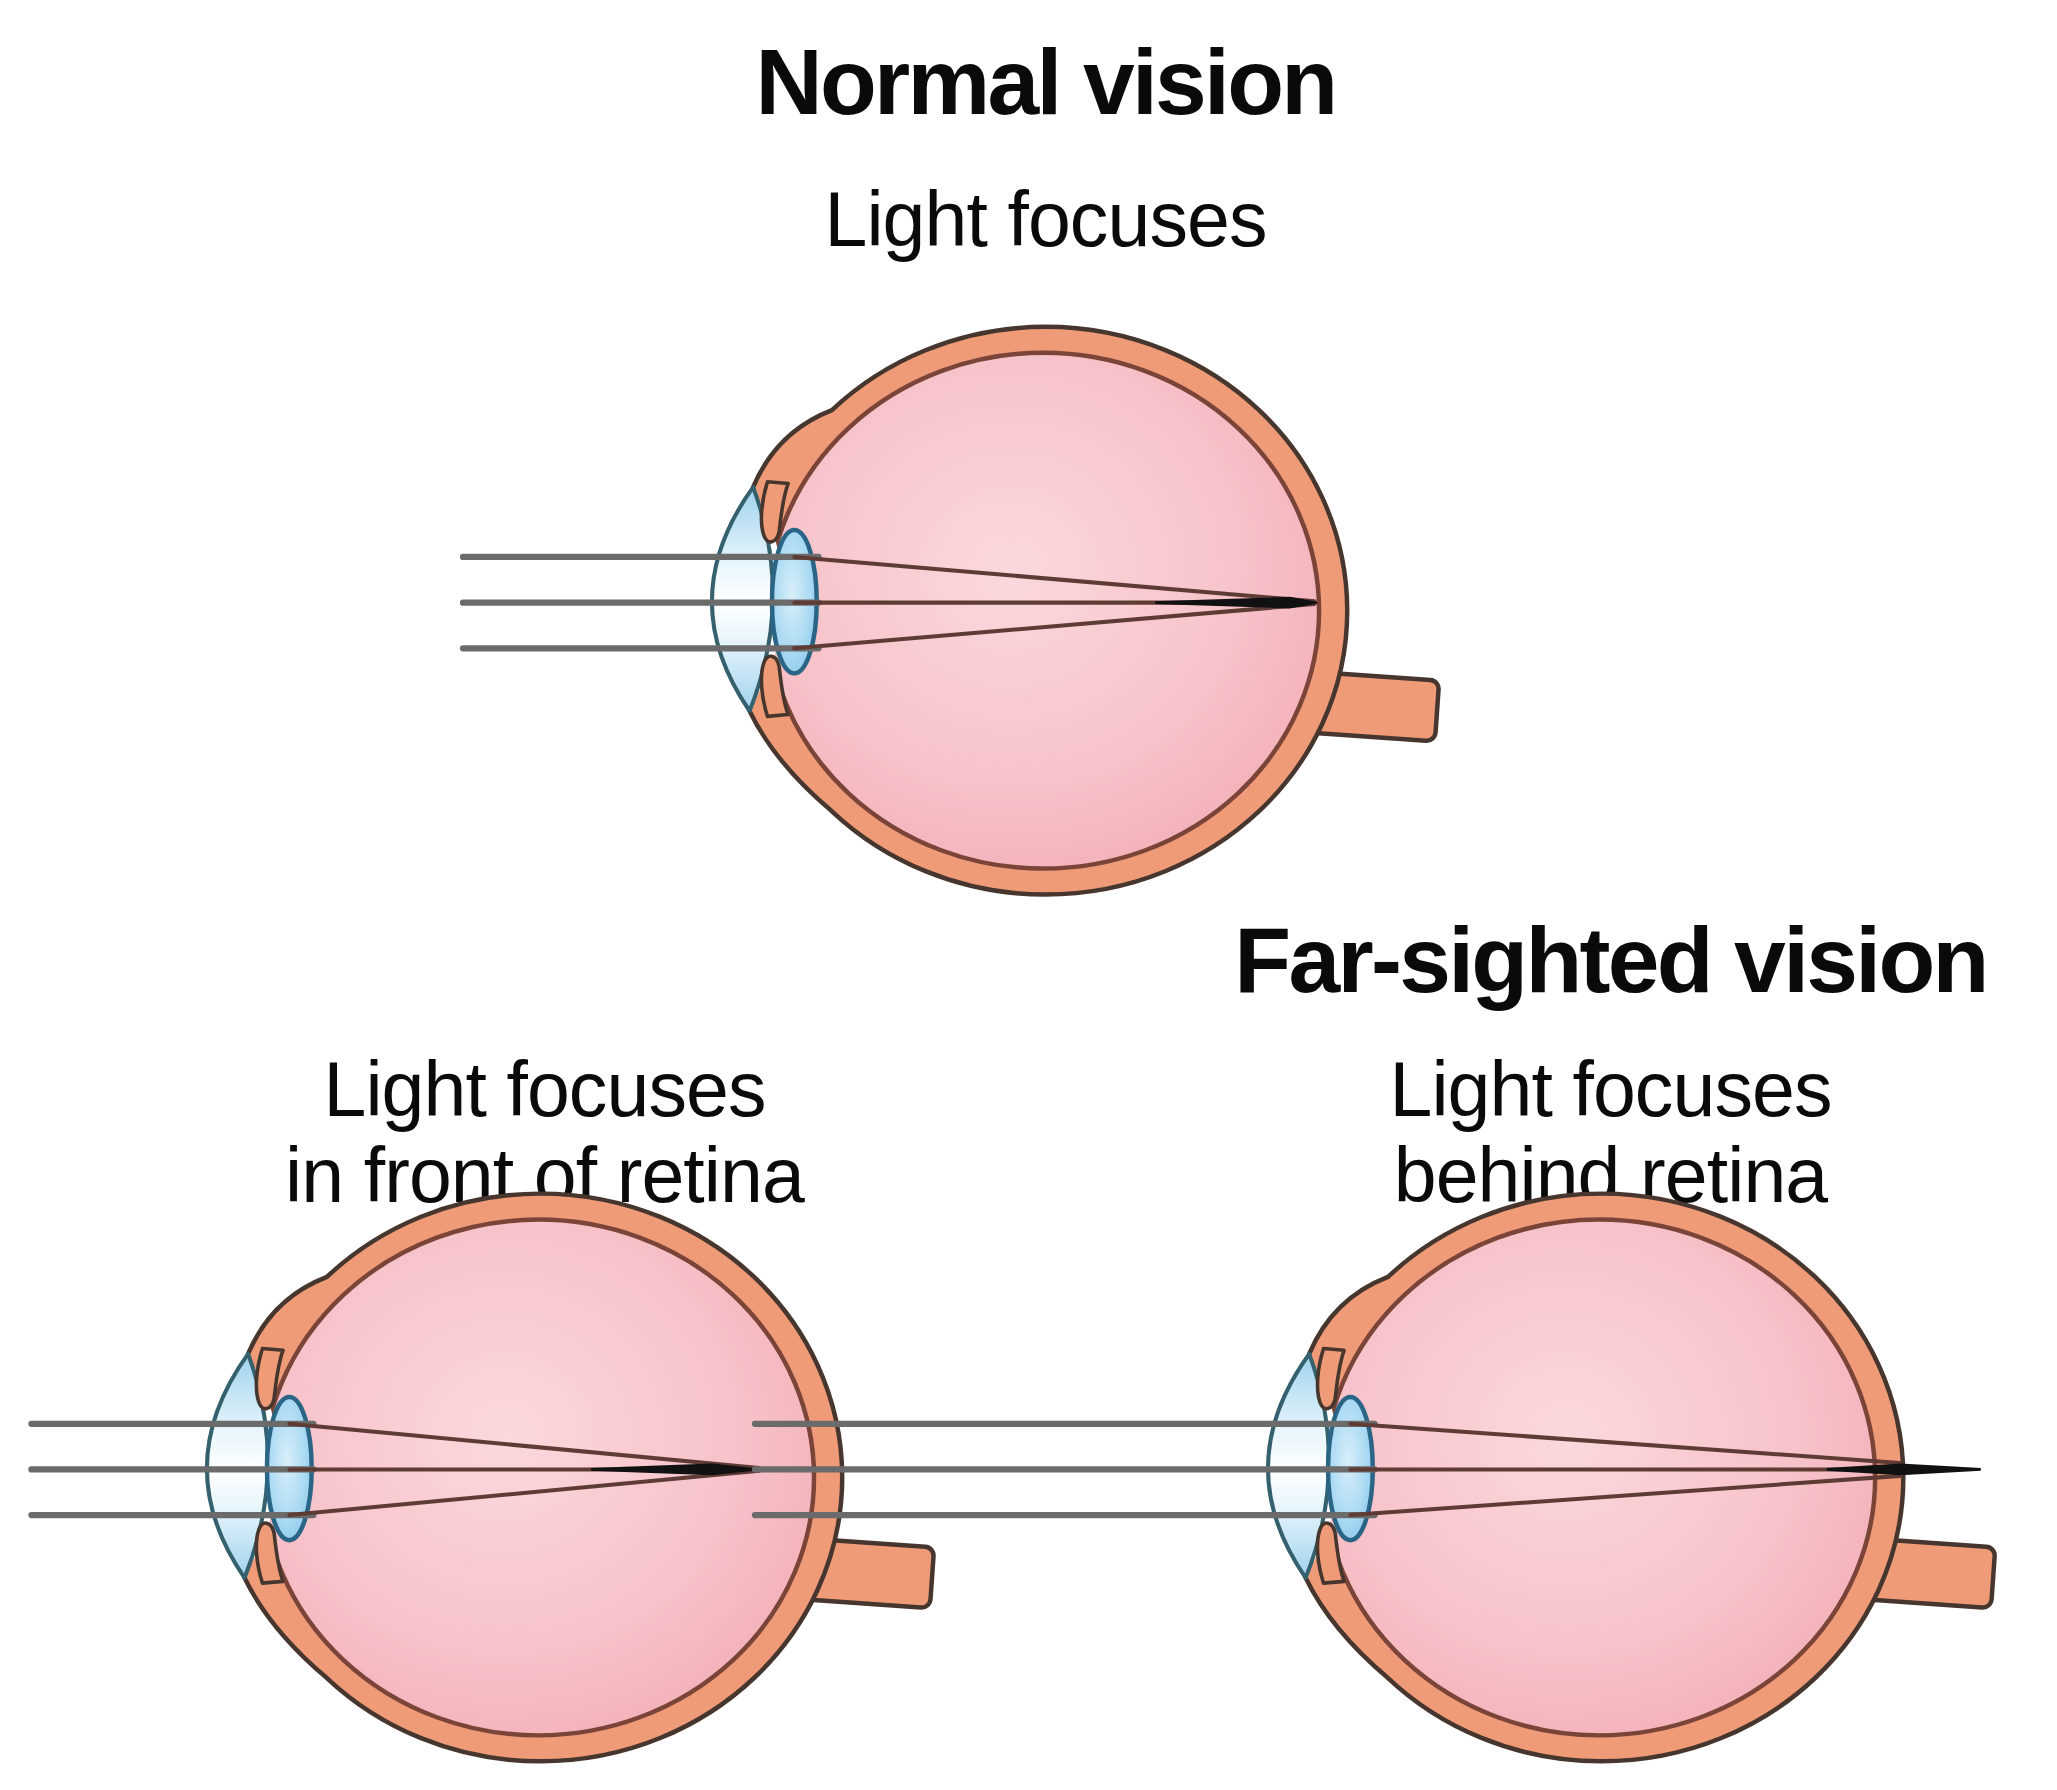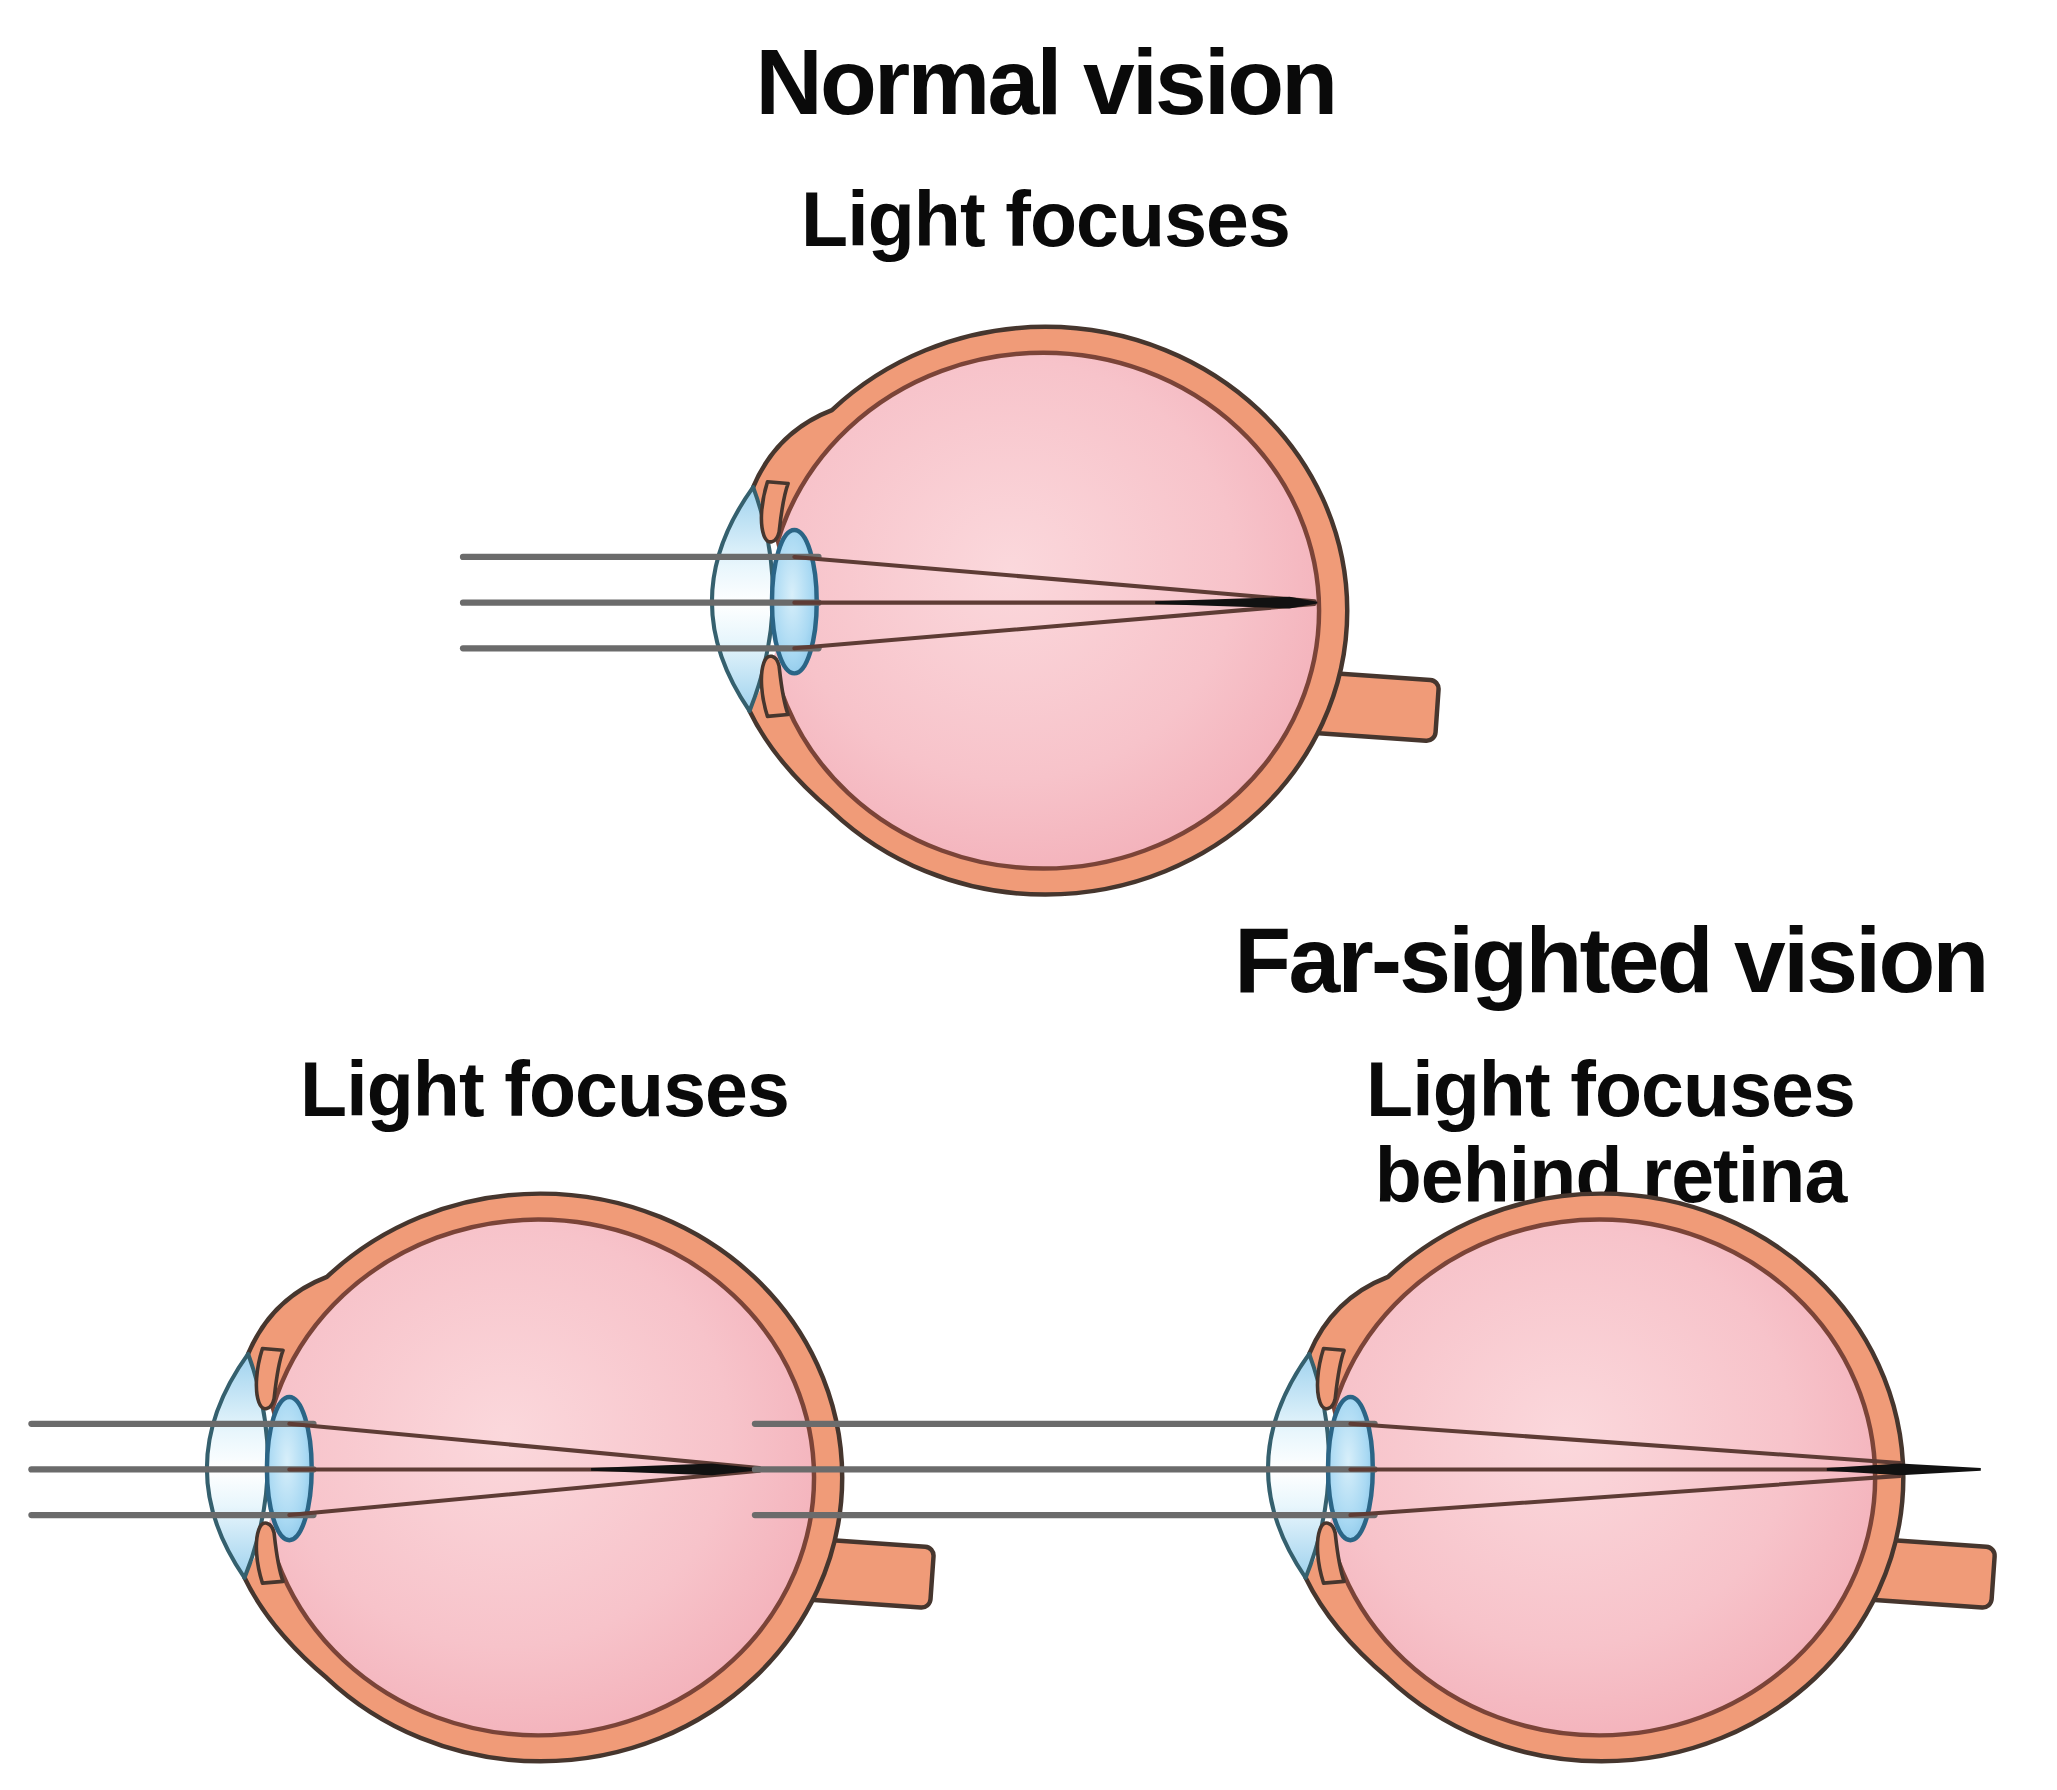--- a/index.html
+++ b/index.html
@@ -16,21 +16,21 @@
   .caption { position: absolute; text-align: center; color: var(--text, #0a0a0a); }
   .title {
     font-size: 93px;
     font-weight: 700;
     letter-spacing: -2.7px;
     line-height: 1.05;
     white-space: nowrap;
   }
   .subtitle {
     font-size: 77px;
-    font-weight: 700;
+    font-weight: 400;
     letter-spacing: -0.9px;
     line-height: 1.12;
   }
   .subtitle .line { display: block; }
 
   
   .sclera-shape { fill: var(--sclera, #F09B78); stroke: var(--outline, #46362E); stroke-width: 5; stroke-linejoin: round; }
   .nerve-shape  { fill: var(--sclera, #F09B78); stroke: var(--outline, #46362E); stroke-width: 5; }
   .vitreous-shape { fill: url(#gradVitreous); stroke: var(--retina-line, #7B4438); stroke-width: 5; }
   .chamber-shape { fill: var(--chamber, #FDFEFF); stroke: none; }
@@ -56,20 +56,21 @@
 
 <div class="page">
 
   <div class="caption title" style="left:553px; top:34px; width:985px;">Normal vision</div>
   <div class="caption subtitle" style="left:553px; top:176px; width:985px;">
     <span class="line">Light focuses</span>
   </div>
 
   <div class="caption subtitle" style="left:52px; top:1046px; width:985px;">
     <span class="line">Light focuses</span>
+    <span class="line">in front of retina</span>
   </div>
 
   <div class="caption title" style="left:1118px; top:912px; width:985px;">Far-sighted vision</div>
   <div class="caption subtitle" style="left:1118px; top:1046px; width:985px;">
     <span class="line">Light focuses</span>
     <span class="line">behind retina</span>
   </div>
 
   <svg class="diagram-svg" width="2057" height="1790" viewBox="0 0 2297 1999" xmlns="http://www.w3.org/2000/svg" xmlns:xlink="http://www.w3.org/1999/xlink">
 

